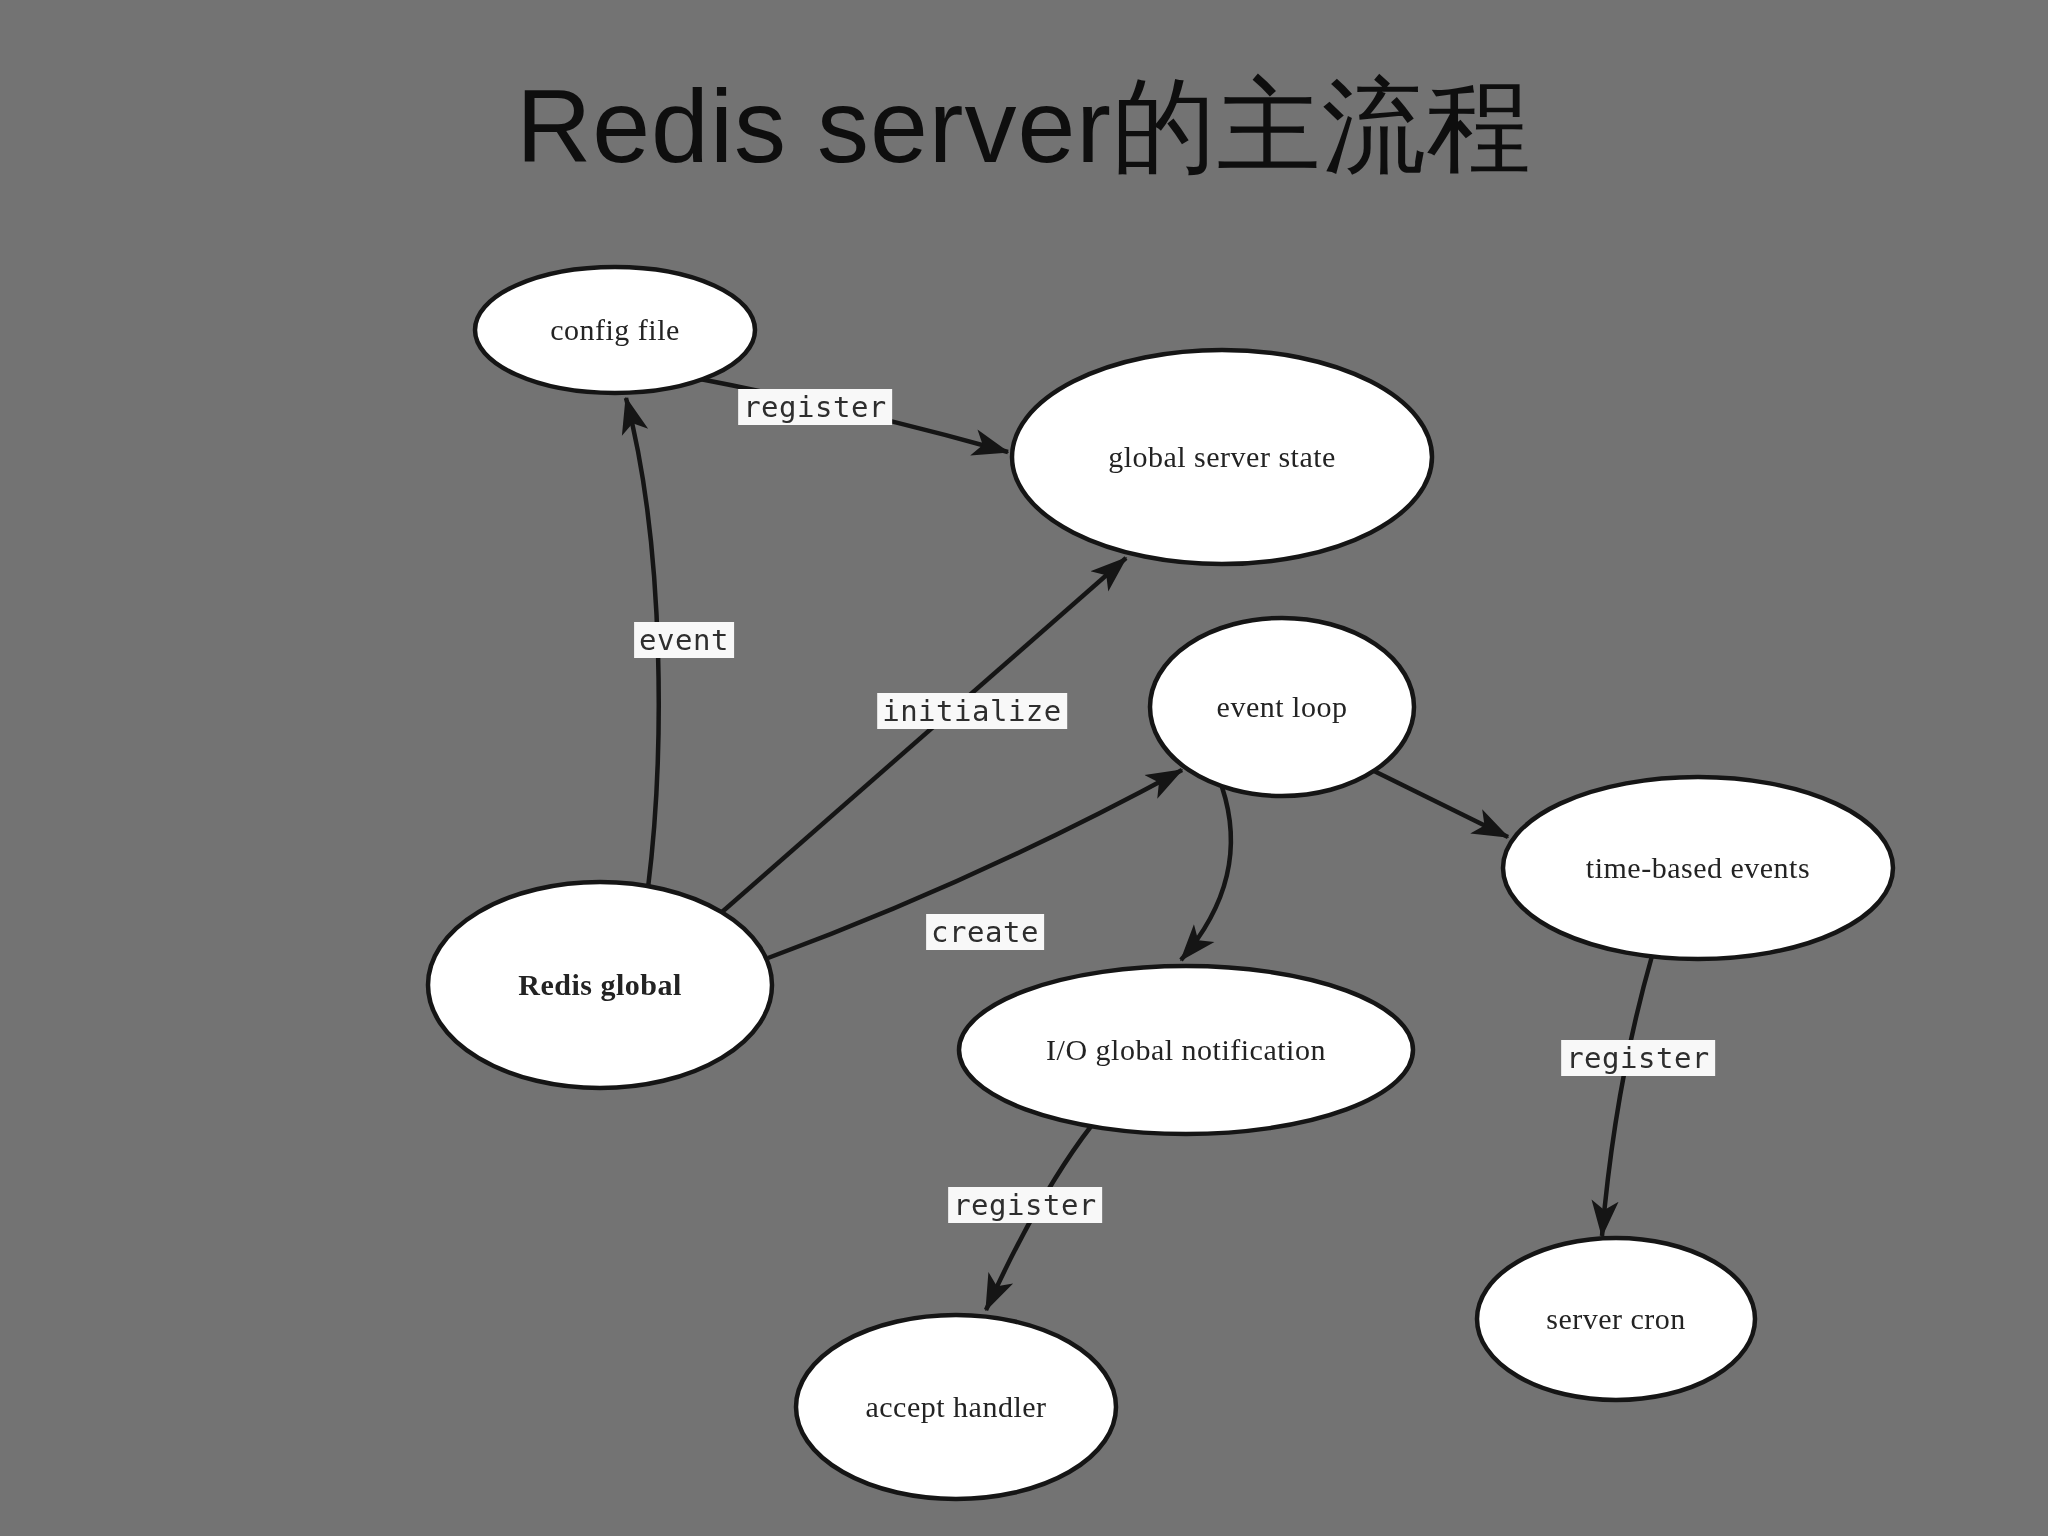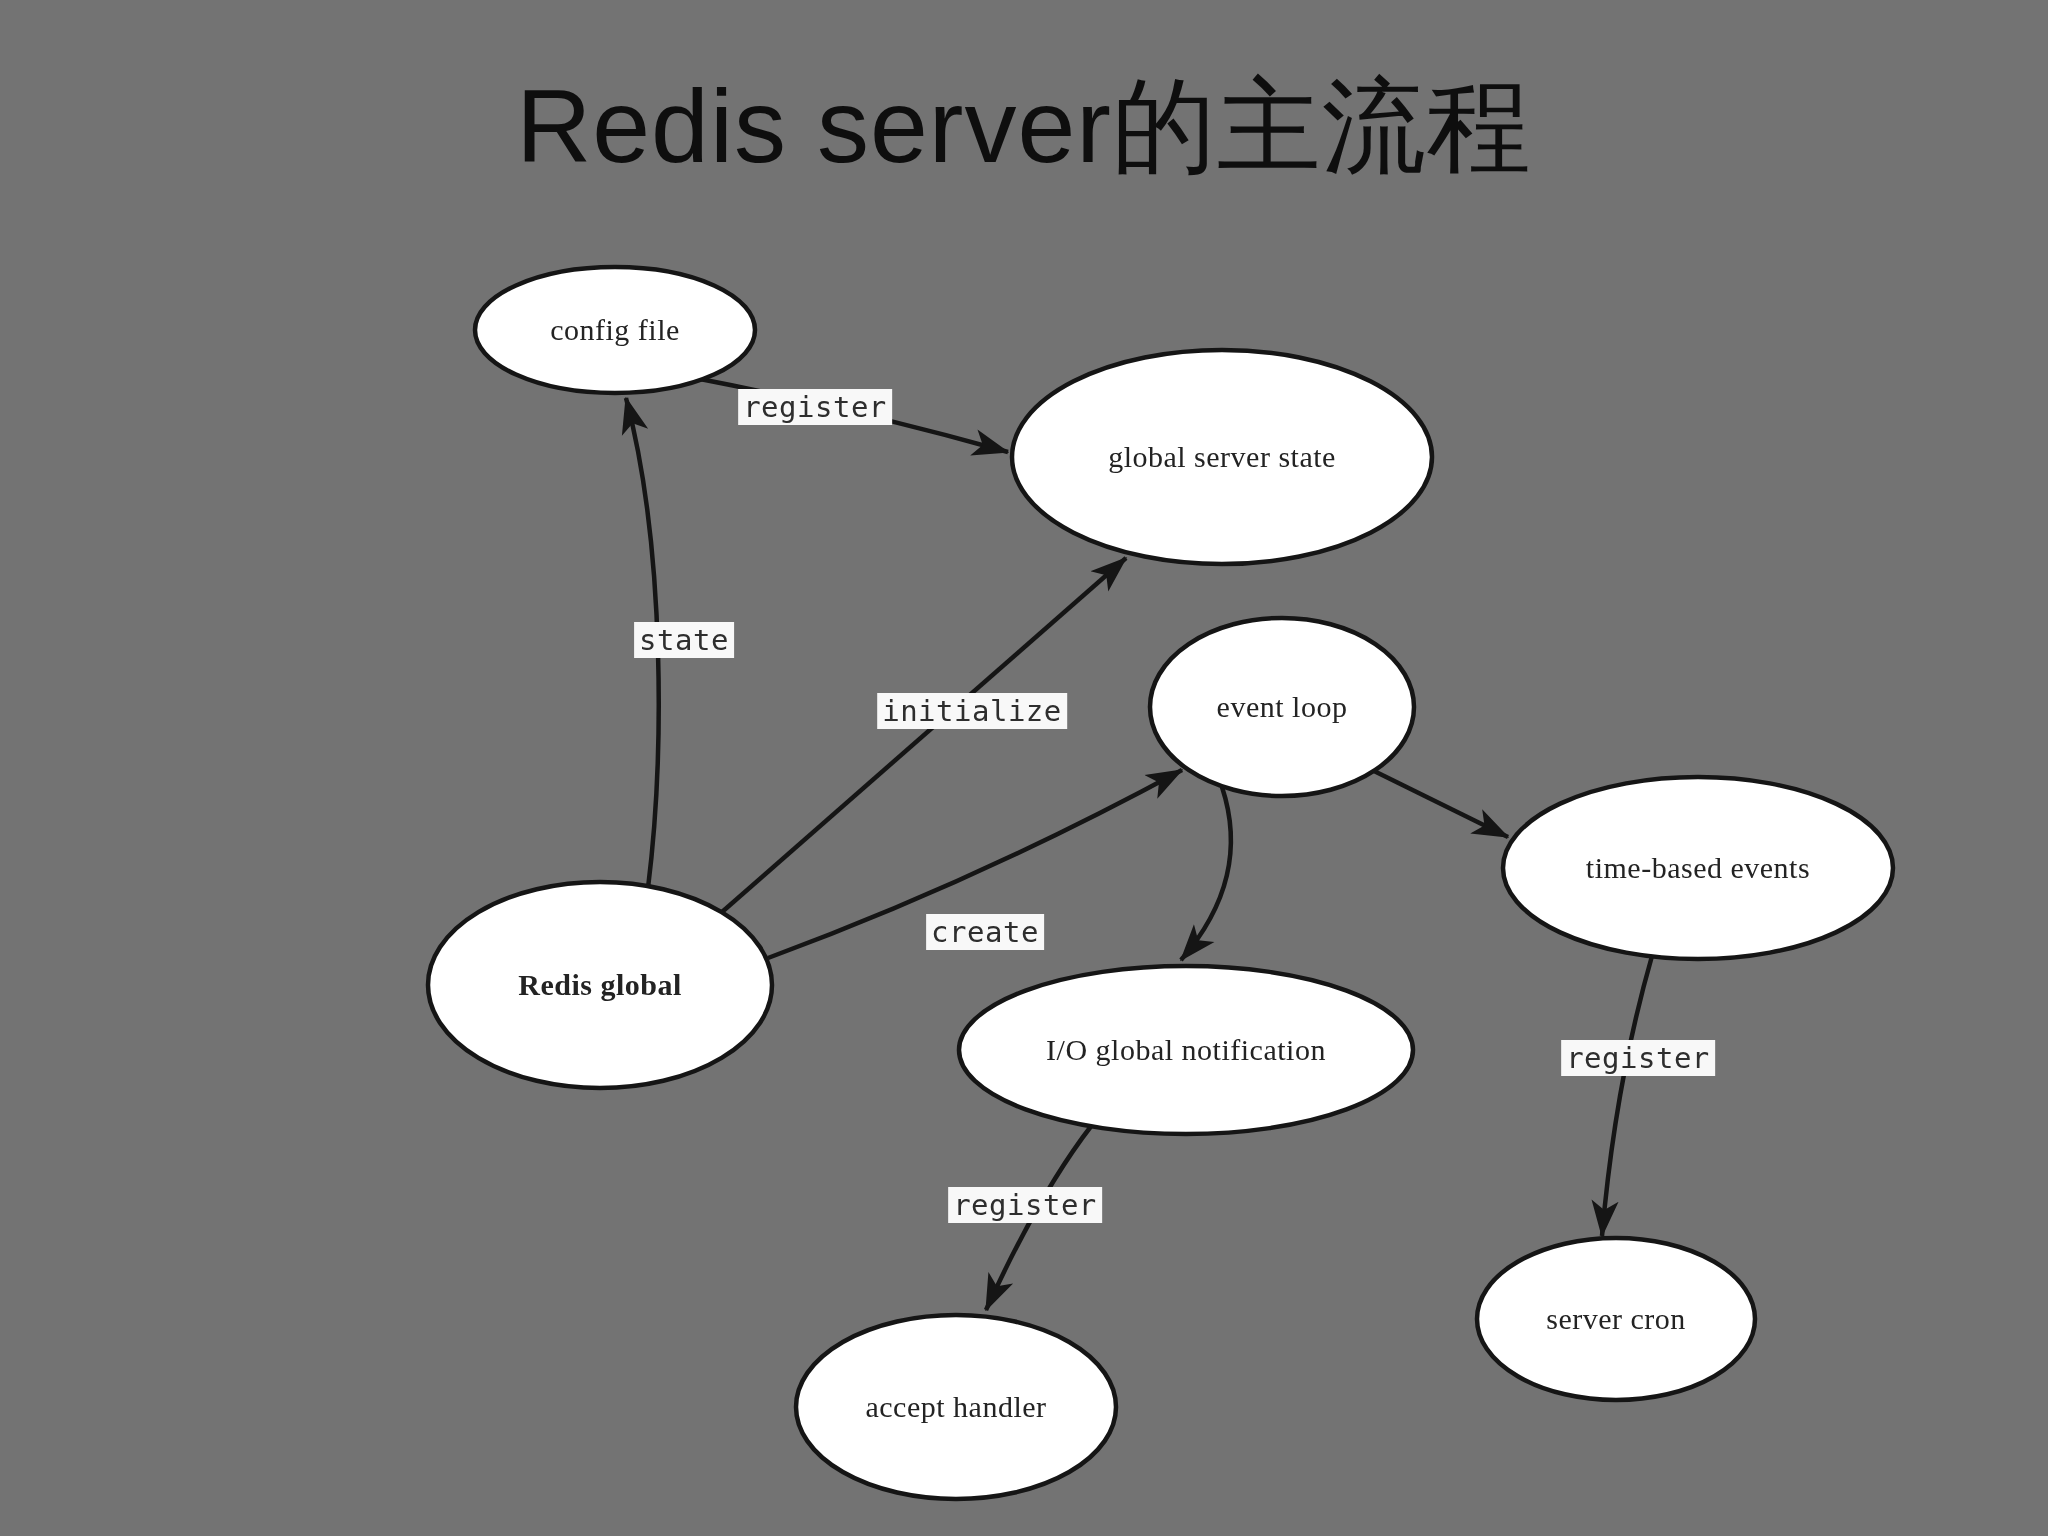--- a/index.html
+++ b/index.html
@@ -99,19 +99,19 @@
   <div class="node-label" id="lbl-config-file">config file</div>
   <div class="node-label" id="lbl-global-server-state">global server state</div>
   <div class="node-label" id="lbl-event-loop">event loop</div>
   <div class="node-label" id="lbl-time-based-events">time-based events</div>
   <div class="node-label bold" id="lbl-redis-server">Redis global</div>
   <div class="node-label" id="lbl-io-event-notification">I/O global notification</div>
   <div class="node-label" id="lbl-server-cron">server cron</div>
   <div class="node-label" id="lbl-accept-handler">accept handler</div>
 
   <div class="edge-label" id="elbl-configure">register</div>
-  <div class="edge-label" id="elbl-read">state</div>
+  <div class="edge-label" id="elbl-read">event</div>
   <div class="edge-label" id="elbl-initialize">initialize</div>
   <div class="edge-label" id="elbl-create">create</div>
   <div class="edge-label" id="elbl-register-io">register</div>
   <div class="edge-label" id="elbl-register-time">register</div>
 
 </div>
 
 </body></html>

